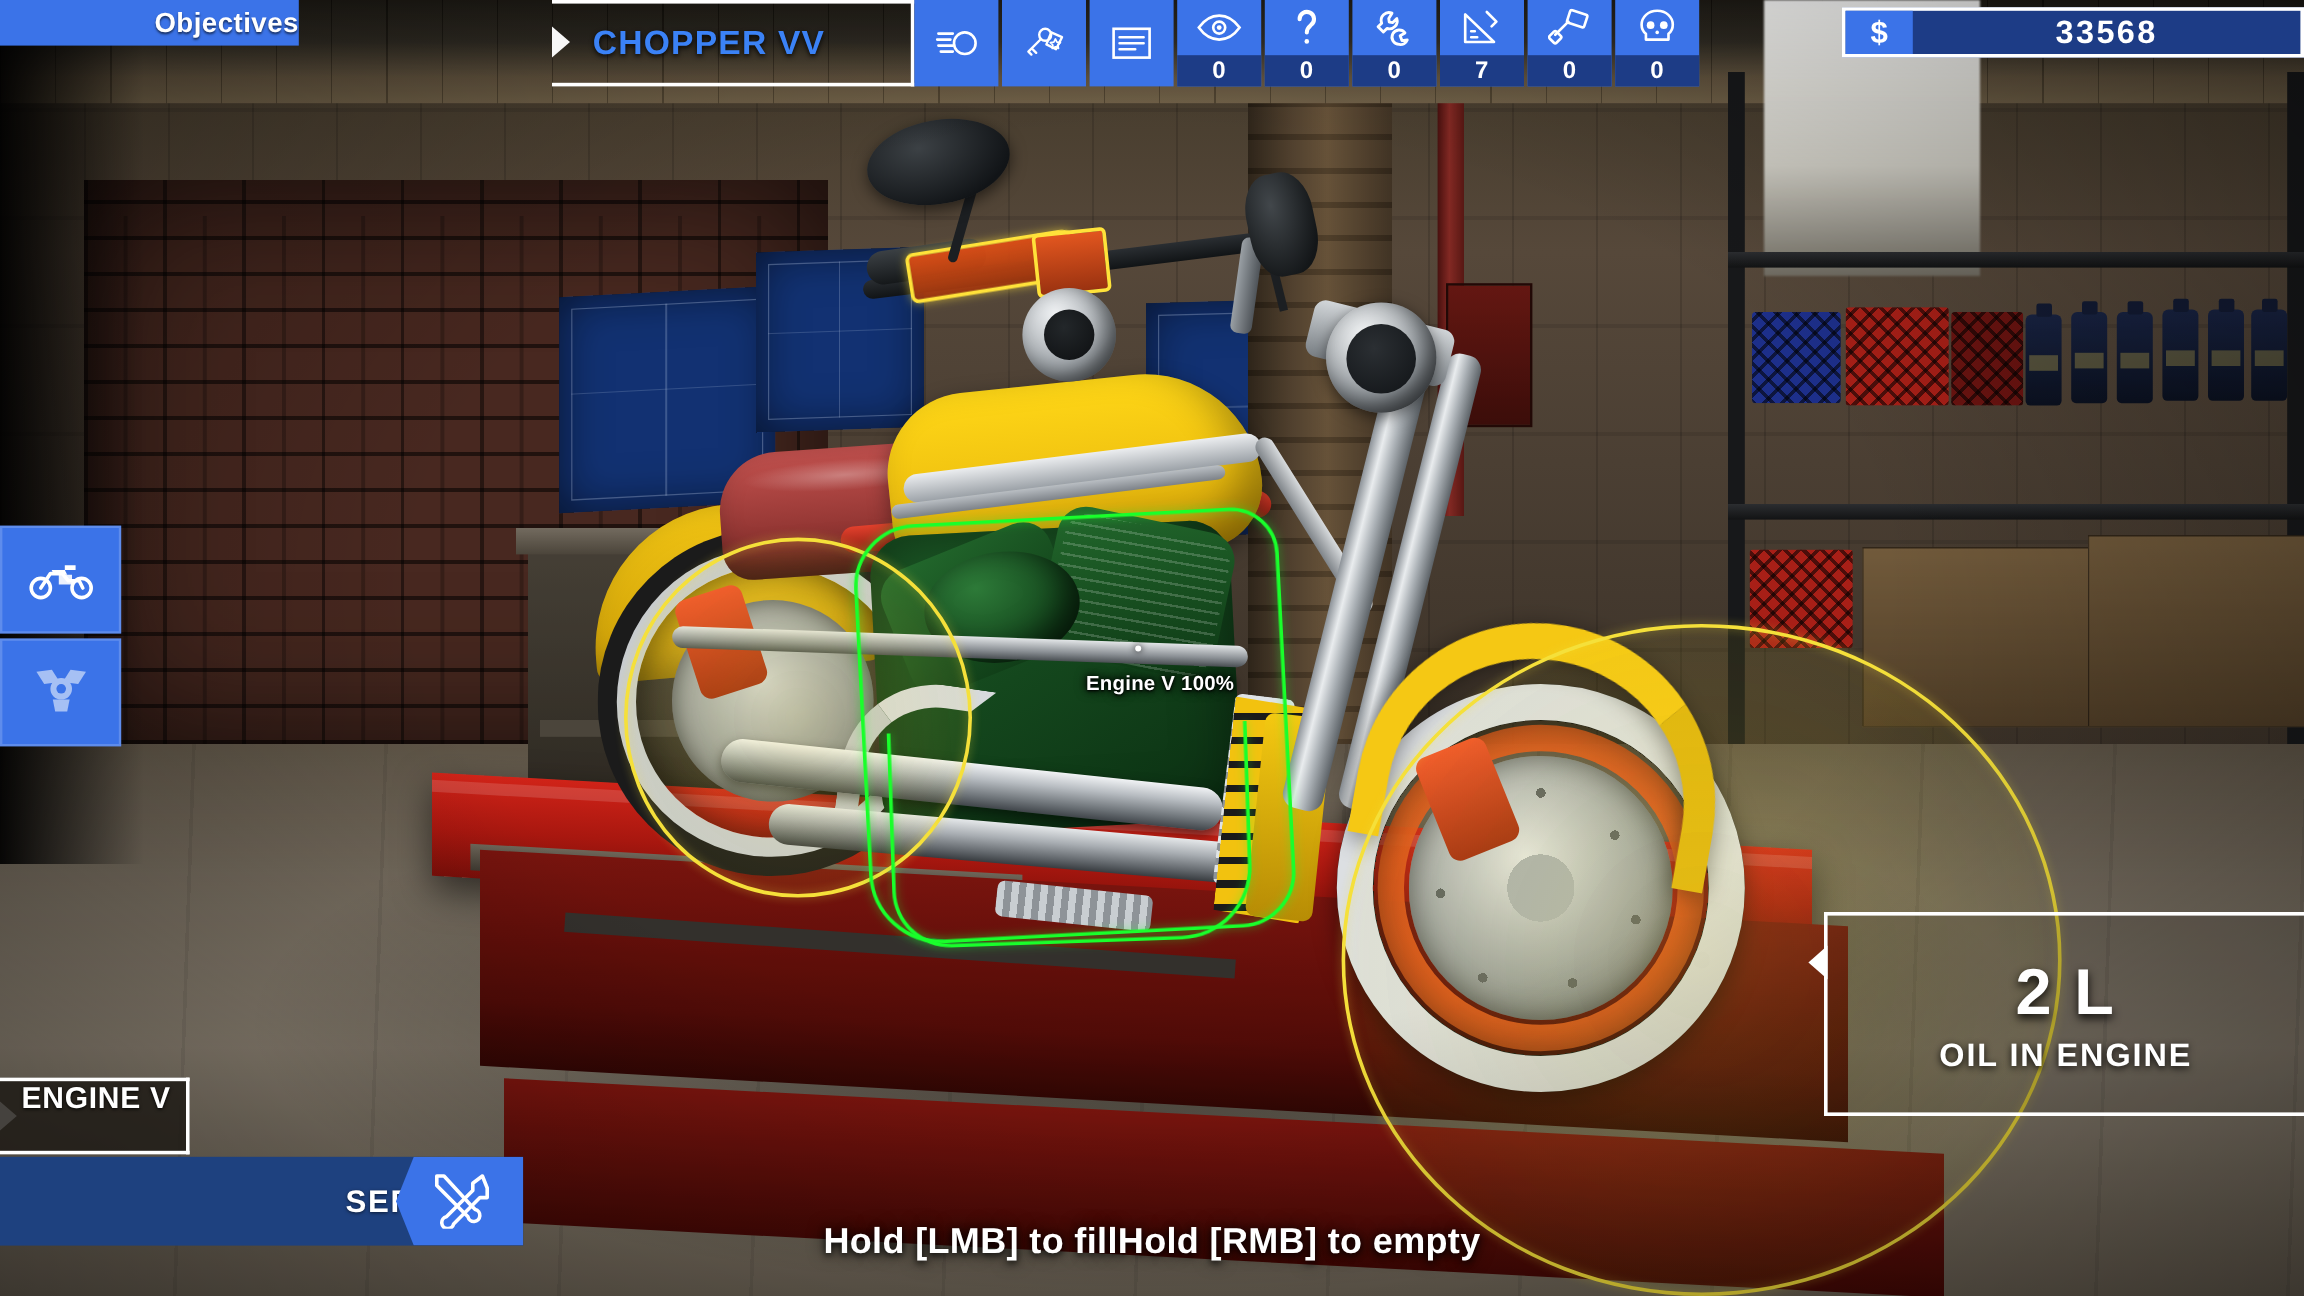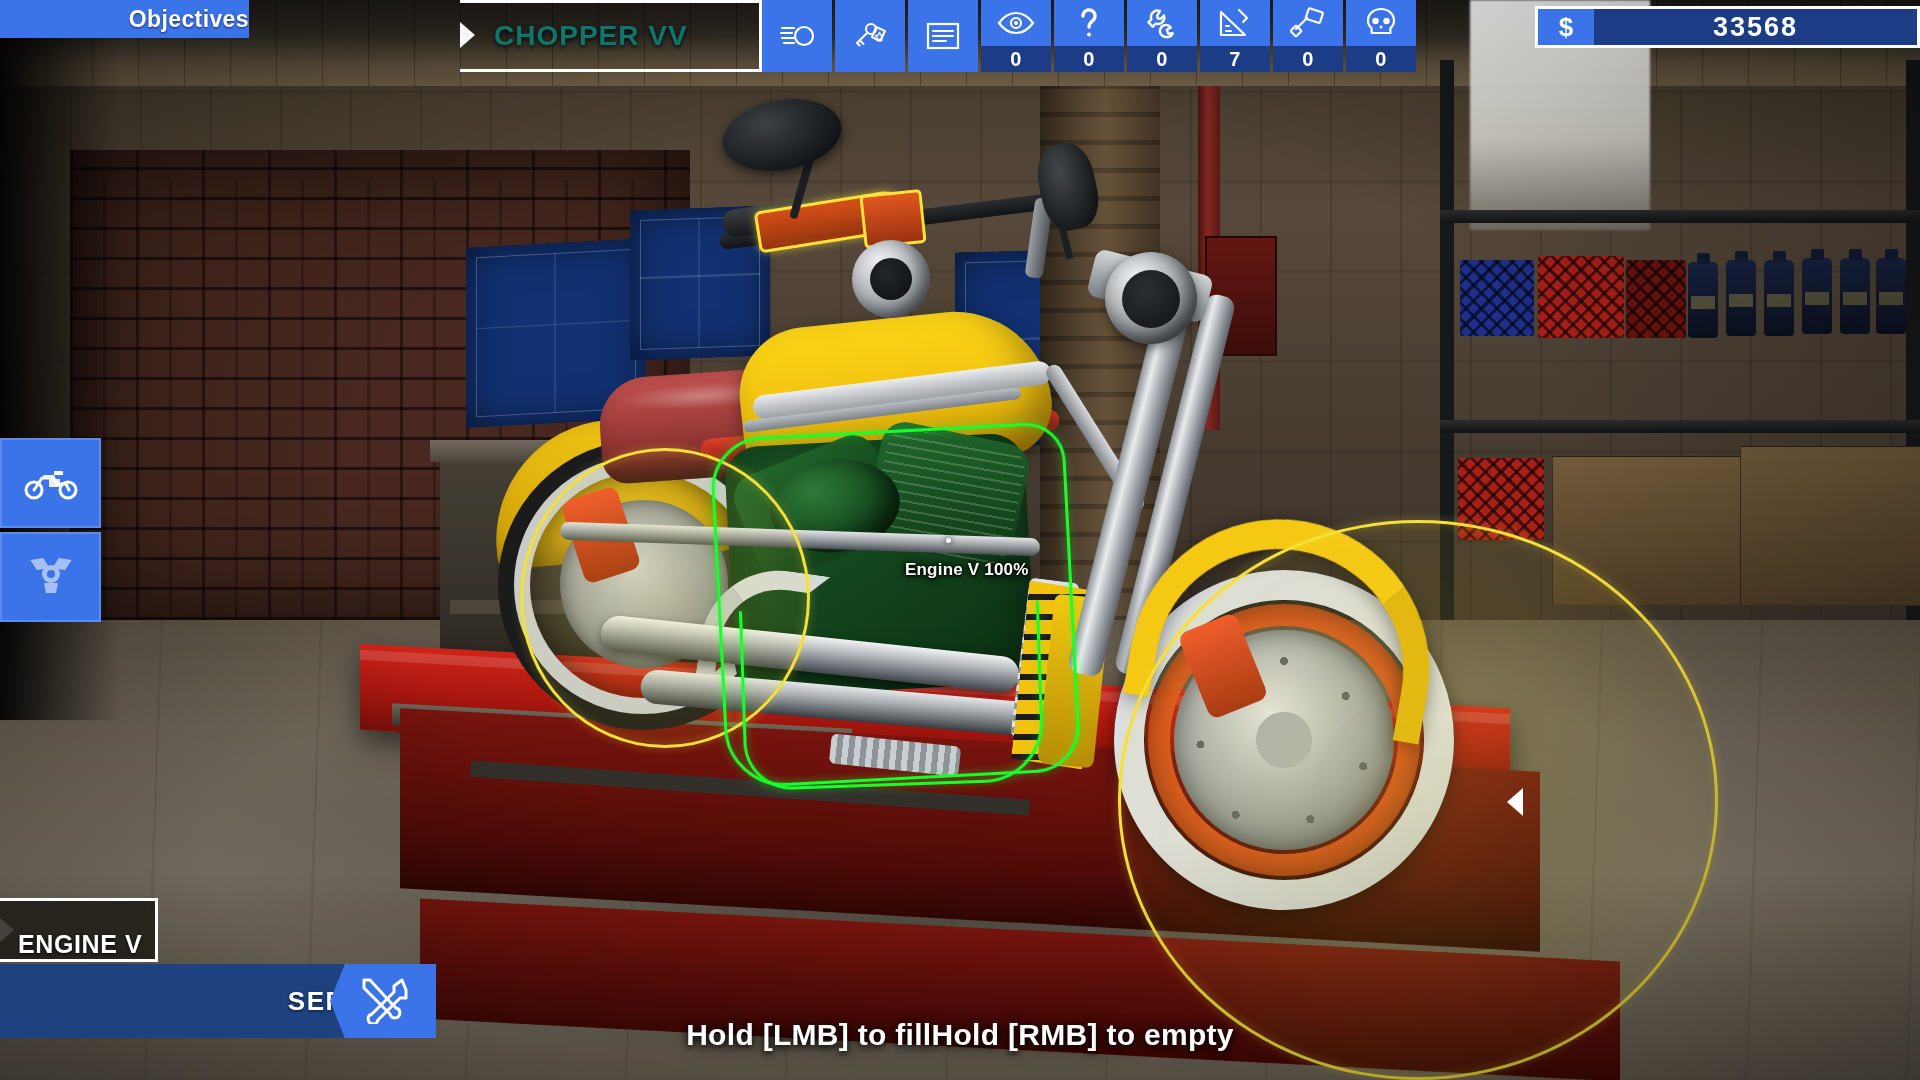--- a/index.html
+++ b/index.html
@@ -533,21 +533,21 @@
     border:3px solid #fff; border-left:none;
     display:flex; align-items:center;
     background:rgba(0,0,0,.03);
   }
   .veh-chevron {
     position:absolute; left:460px; top:22px; width:0; height:0;
     border-top:13px solid transparent; border-bottom:13px solid transparent;
     border-left:15px solid #fff;
   }
   .veh-name {
-    color:#0f766e; font-size:28px; font-weight:700; letter-spacing:1px;
+    color:#3b82f6; font-size:28px; font-weight:700; letter-spacing:1px;
     margin-left:34px;
     text-shadow:0 2px 4px rgba(0,0,0,.85);
   }
 
   
   .icon-strip {
     position:absolute; left:762px; top:0; height:72px;
     display:flex; gap:3px;
   }
   .icon-cell {
@@ -594,21 +594,21 @@
     display:flex; align-items:center; justify-content:center;
     border:2px solid rgba(255,255,255,.18);
   }
   .side-tab.dim svg { opacity:.55; }
 
   
   .part-box {
     position:absolute; left:0; top:898px; width:158px; height:64px;
     background:rgba(28,25,20,.82);
     border:3px solid #fff; border-left:none;
-    display:flex; align-items:flex-end;
+    display:flex; align-items:flex-start;
   }
   .part-chevron {
     position:absolute; left:0; top:918px; width:0; height:0;
     border-top:12px solid transparent; border-bottom:12px solid transparent;
     border-left:14px solid #fff;
   }
   .part-name {
     color:#fff; font-size:25px; font-weight:700; letter-spacing:.6px;
     margin-left:18px; text-shadow:0 1px 3px #000;
   }
@@ -987,17 +987,21 @@
     <div class="service-btn">
       <span>
         <svg width="54" height="50" viewBox="0 0 54 50" fill="none" stroke="#fff" stroke-width="3" stroke-linecap="round" stroke-linejoin="round">
           <path d="M8 6l6 0 22 24 4 4a5 5 0 1 1-6 6l-4-4L8 14z"></path>
           <path d="M46 6l-8 6 0 6 -22 22a5 5 0 1 0 6 6L44 24h6l0-8z"></path>
         </svg>
       </span>
     </div>
 
     <div class="oil-chevron"></div>
+    <div class="oil-panel">
+      <div class="oil-amount">2 L</div>
+      <div class="oil-label">OIL IN ENGINE</div>
+    </div>
 
     <div class="hint">Hold [LMB] to fillHold [RMB] to empty</div>
 
   </div>
 </div>
 
 </body></html>

